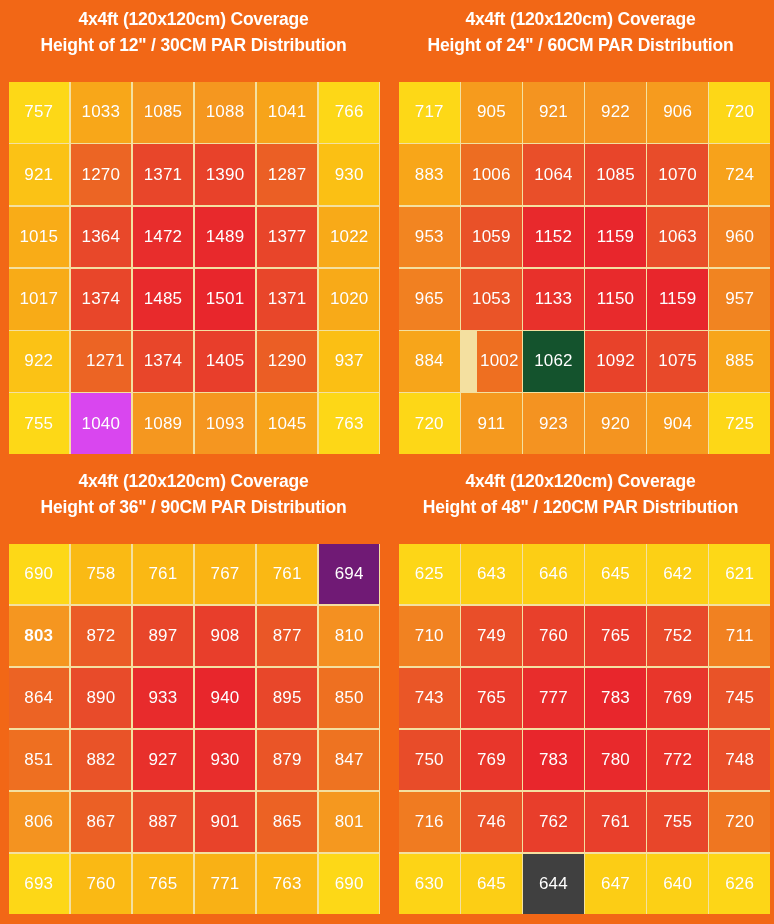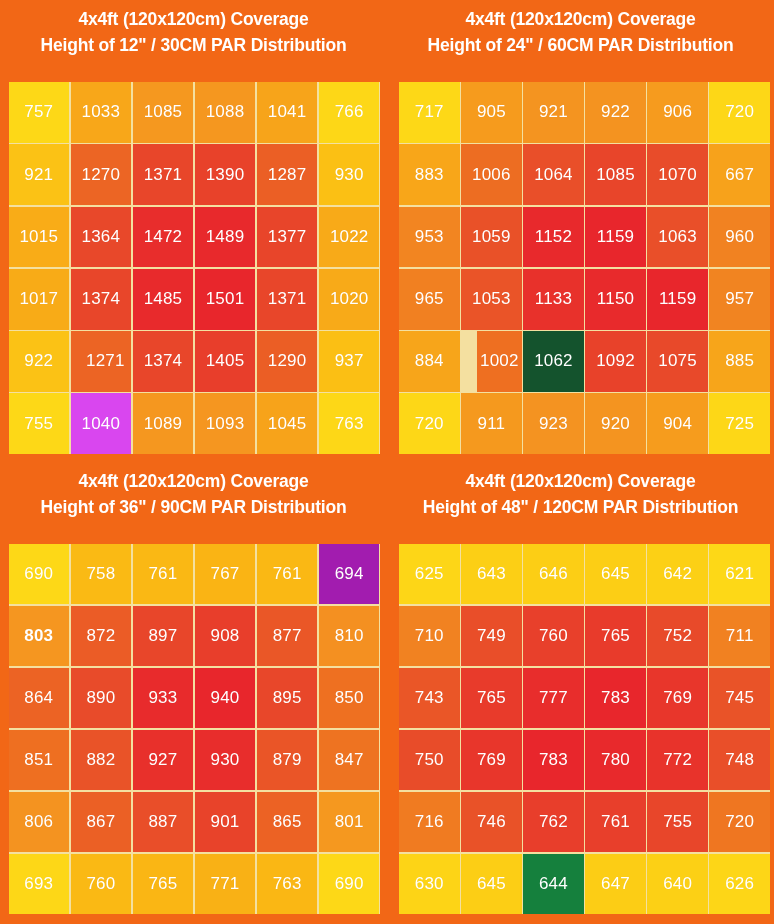--- a/index.html
+++ b/index.html
@@ -144,21 +144,21 @@
           <div class="cell" style="background: rgb(246, 155, 29); text-align: right;">905</div>
           <div class="cell" style="background: rgb(244, 148, 32);">921</div>
           <div class="cell" style="background: rgb(244, 147, 32);">922</div>
           <div class="cell" style="background: rgb(246, 155, 30);">906</div>
           <div class="cell" style="background: rgb(253, 215, 23);">720</div>
           <div class="cell" style="background: rgb(248, 166, 25);">883</div>
           <div class="cell" style="background: rgb(237, 109, 34);">1006</div>
           <div class="cell" style="background: rgb(233, 79, 41);">1064</div>
           <div class="cell" style="background: rgb(232, 69, 42);">1085</div>
           <div class="cell" style="background: rgb(232, 76, 42);">1070</div>
-          <div class="cell" style="background: rgb(247, 162, 27);">667</div>
+          <div class="cell" style="background: rgb(247, 162, 27);">724</div>
           <div class="cell" style="background: rgb(242, 133, 33);">953</div>
           <div class="cell" style="background: rgb(233, 81, 40);">1059</div>
           <div class="cell" style="background: rgb(232, 41, 44);">1152</div>
           <div class="cell" style="background: rgb(232, 38, 44);">1159</div>
           <div class="cell" style="background: rgb(233, 79, 41);">1063</div>
           <div class="cell" style="background: rgb(241, 130, 33);">960</div>
           <div class="cell" style="background: rgb(241, 128, 33);">965</div>
           <div class="cell" style="background: rgb(234, 84, 40);">1053</div>
           <div class="cell" style="background: rgb(232, 49, 43);">1133</div>
           <div class="cell" style="background: rgb(232, 42, 44);">1150</div>
@@ -185,21 +185,21 @@
       <div class="panel-title">4x4ft (120x120cm) Coverage</div>
       <div class="panel-subtitle">Height of  36" / 90CM PAR  Distribution</div>
     </div>
     <div class="grid-wrap">
       <div class="heat-grid">
           <div class="cell" style="background: rgb(253, 216, 23);">690</div>
           <div class="cell" style="background: rgb(250, 186, 20);">758</div>
           <div class="cell" style="background: rgb(250, 184, 20);">761</div>
           <div class="cell" style="background: rgb(250, 180, 20);">767</div>
           <div class="cell" style="background: rgb(250, 184, 20);">761</div>
-          <div class="cell" style="background: #a21caf;">694</div>
+          <div class="cell" style="background: #701a75;">694</div>
           <div class="cell" style="background: rgb(245, 150, 32); font-weight: bold;">803</div>
           <div class="cell" style="background: rgb(235, 92, 38);">872</div>
           <div class="cell" style="background: rgb(232, 70, 42);">897</div>
           <div class="cell" style="background: rgb(232, 62, 43);">908</div>
           <div class="cell" style="background: rgb(234, 87, 39);">877</div>
           <div class="cell" style="background: rgb(244, 144, 33);">810</div>
           <div class="cell" style="background: rgb(236, 99, 36);">864</div>
           <div class="cell" style="background: rgb(232, 75, 42);">890</div>
           <div class="cell" style="background: rgb(232, 43, 44);">933</div>
           <div class="cell" style="background: rgb(232, 38, 44);">940</div>
@@ -259,21 +259,21 @@
           <div class="cell" style="background: rgb(232, 51, 43);">772</div>
           <div class="cell" style="background: rgb(233, 79, 41);">748</div>
           <div class="cell" style="background: rgb(240, 123, 33);">716</div>
           <div class="cell" style="background: rgb(233, 82, 40);">746</div>
           <div class="cell" style="background: rgb(232, 62, 43);">762</div>
           <div class="cell" style="background: rgb(232, 63, 43);">761</div>
           <div class="cell" style="background: rgb(232, 70, 42);">755</div>
           <div class="cell" style="background: rgb(239, 118, 33);">720</div>
           <div class="cell" style="background: rgb(253, 212, 22);">630</div>
           <div class="cell" style="background: rgb(252, 206, 21);">645</div>
-          <div class="cell" style="background: #15803d;">644</div>
+          <div class="cell" style="background: #404040;">644</div>
           <div class="cell" style="background: rgb(252, 205, 21);">647</div>
           <div class="cell" style="background: rgb(252, 208, 21);">640</div>
           <div class="cell" style="background: rgb(253, 214, 23);">626</div>
         </div>
     </div>
   </div>
 
 </div>
 
 </body></html>

